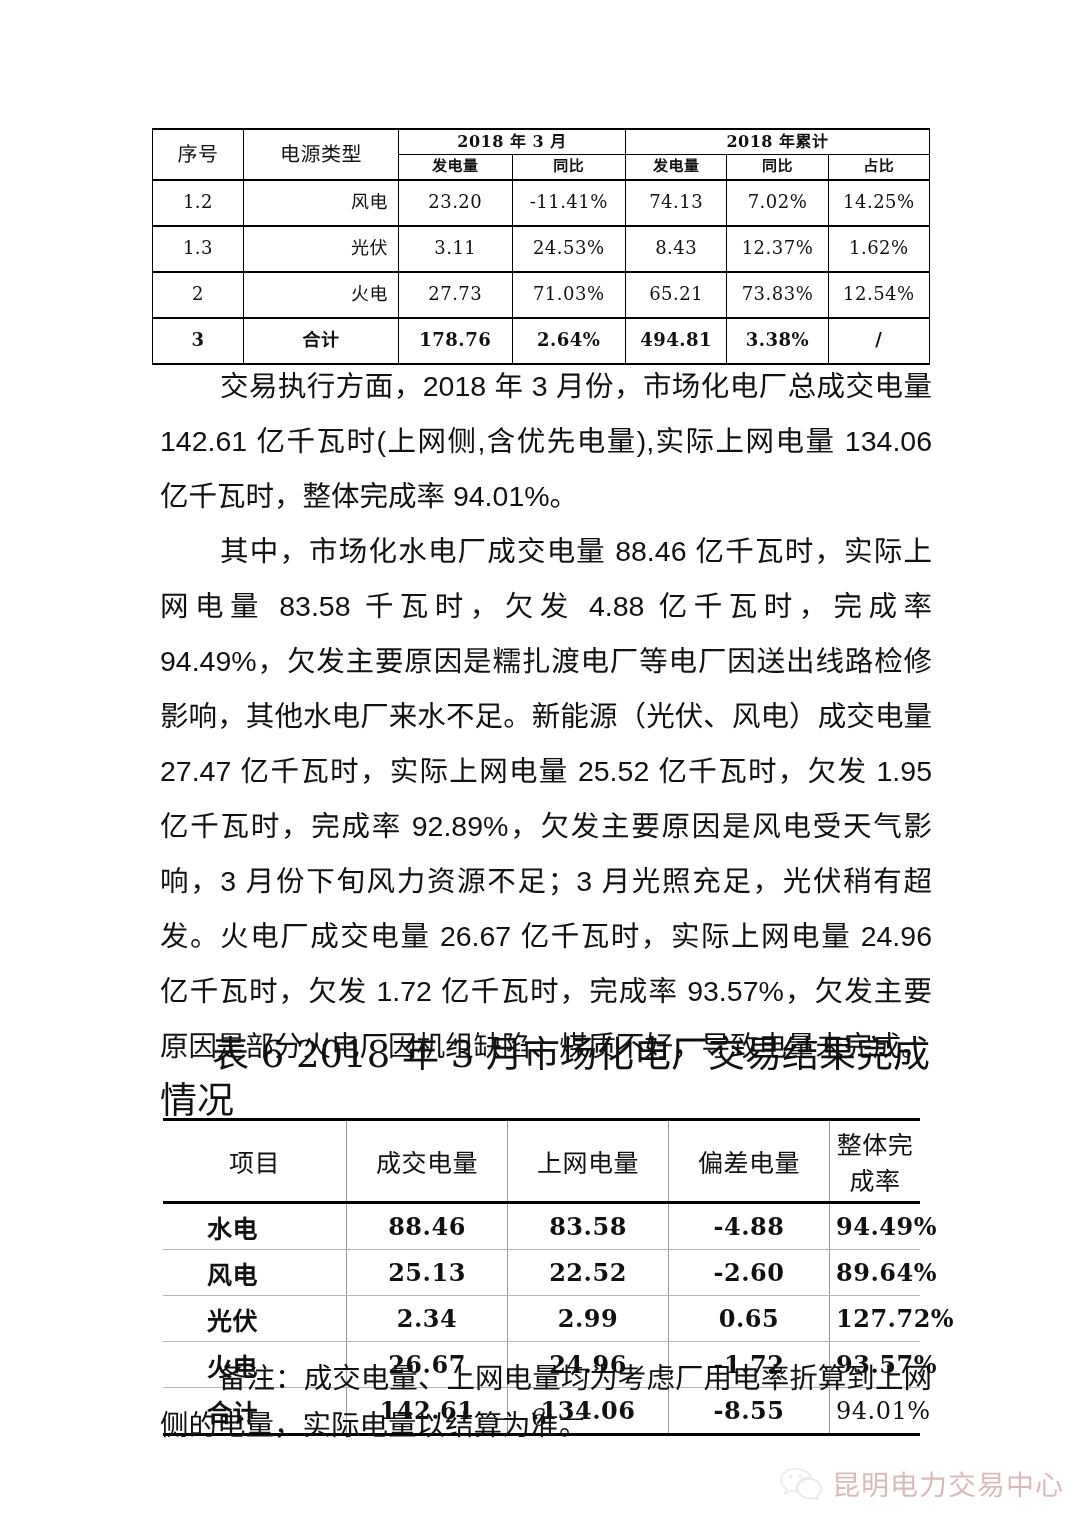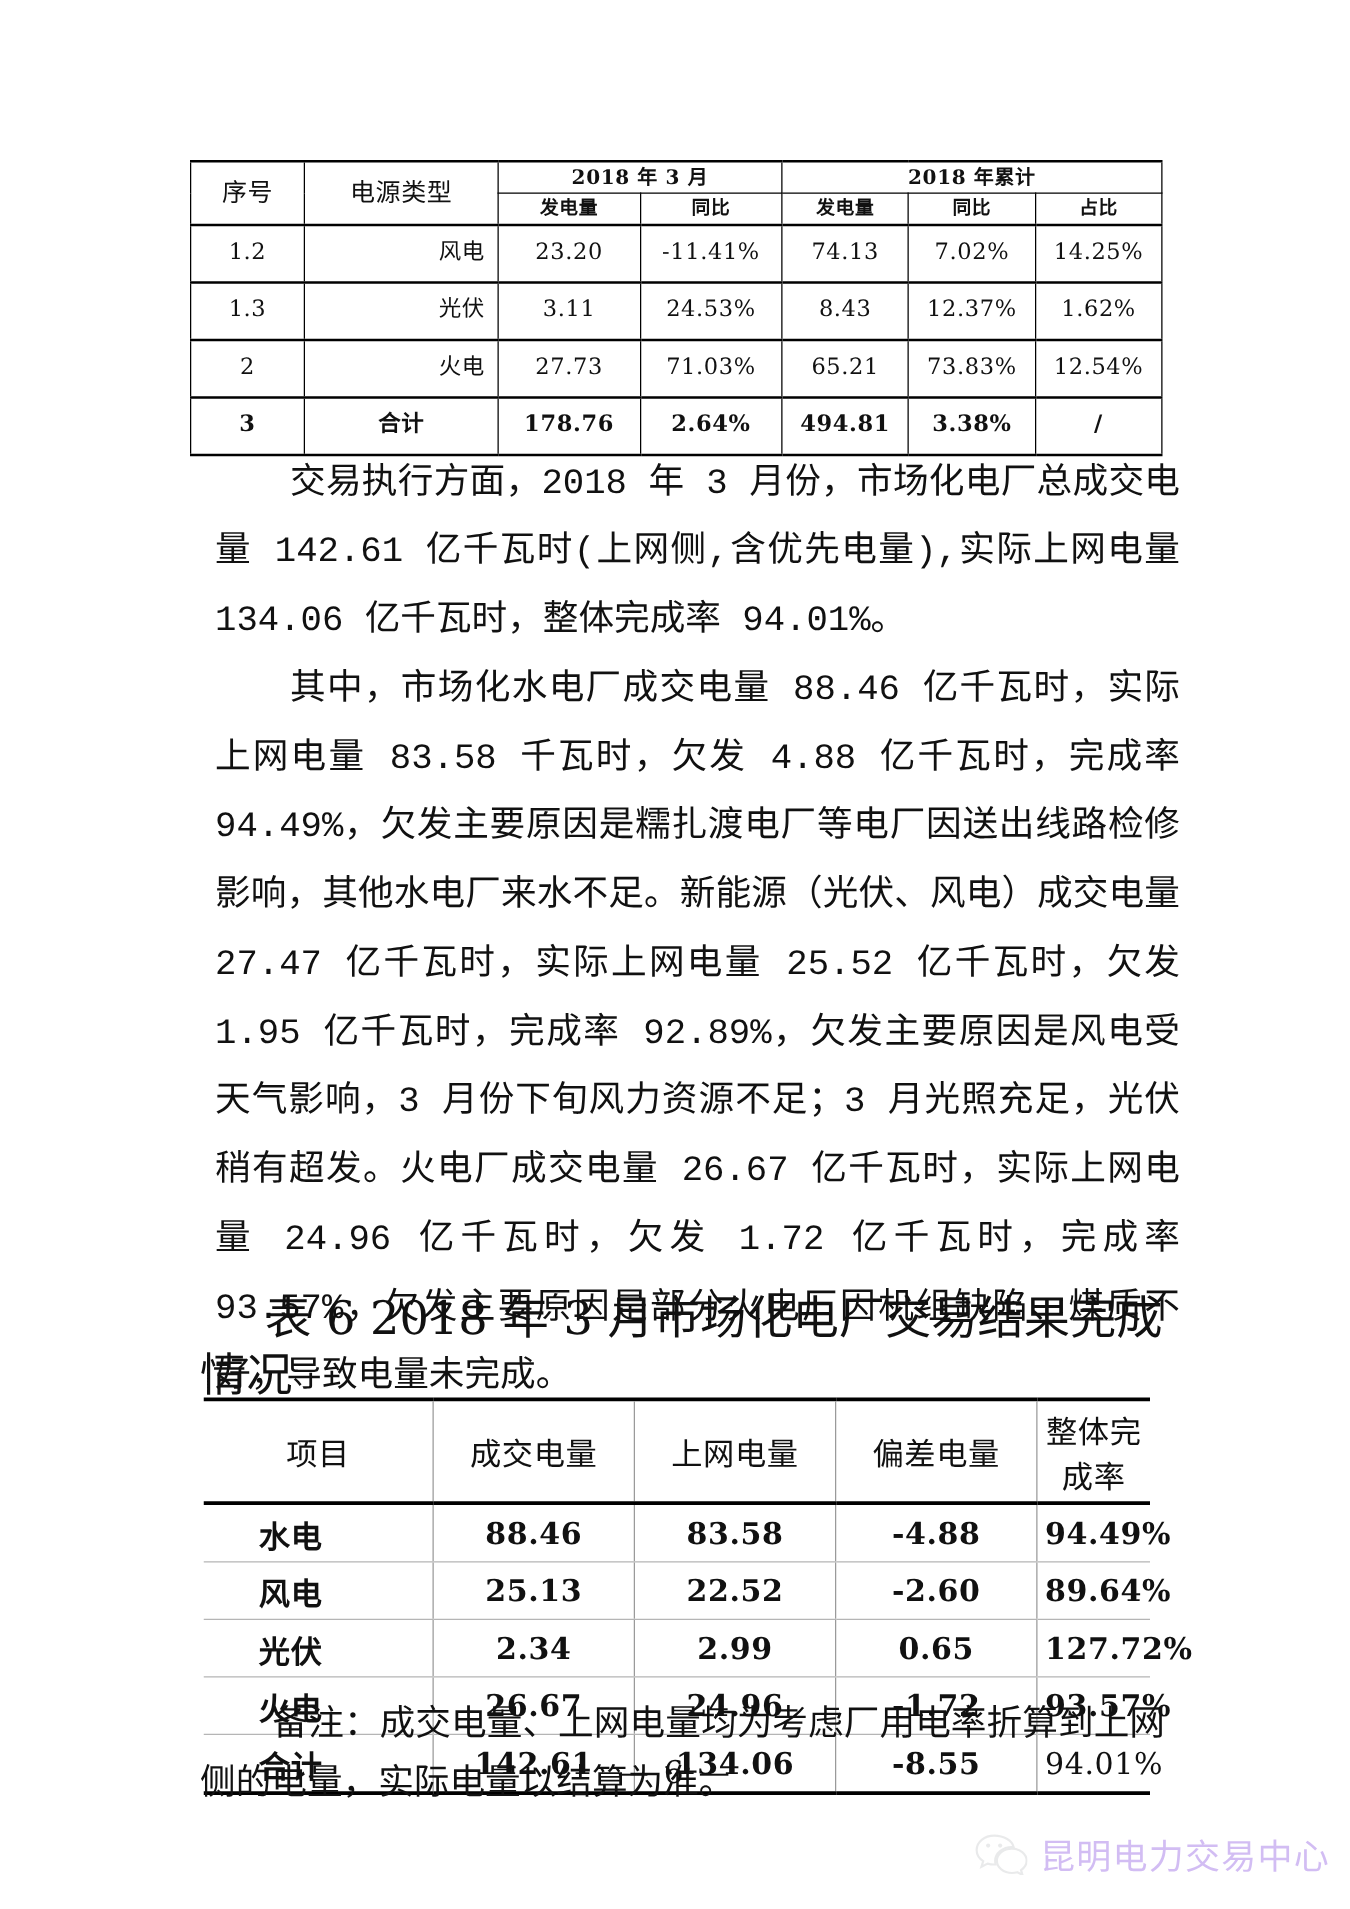--- a/index.html
+++ b/index.html
@@ -59,29 +59,29 @@
     font-size: 15px;
   }
   .tbl-top .row-cell { height: 38px; font-size: 18px; }
   .tbl-top .cell-type { text-align: right; padding-right: 10px; }
   .tbl-top .total-row td { font-weight: bold; }
   .tbl-top .total-row .cell-type { text-align: center; padding-right: 4px; }
 
   
   .para {
     position: absolute;
-    left: 172px;
+    left: 160px;
     width: 772px;
     font-size: 28.5px;
     line-height: 55px;
     text-align: justify;
     text-align-last: left;
     text-indent: 60px;
     letter-spacing: 0px;
-    font-family: Liberation Mono, monospace;
+    font-family: Liberation Sans, sans-serif;
   }
   .para.p1 { top: 330px; }
   .para.p2 { top: 495px; }
 
   
   .tbl-caption {
     position: absolute;
     left: 160px;
     top: 1032px;
     width: 772px;
@@ -173,21 +173,21 @@
     right: 16px;
     bottom: 24px;
     display: flex;
     align-items: center;
     gap: 10px;
     opacity: 0.30;
   }
   .wechat-icon { width: 42px; height: 34px; display: block; }
   .watermark-text {
     font-size: 28px;
-    color: #6d28d9;
+    color: #7f1d1d;
     font-family: "DejaVu Sans", "Liberation Sans", sans-serif;
     letter-spacing: 1px;
     white-space: nowrap;
   }
 </style>
 </head>
 <body>
 
 <div class="page">
 

